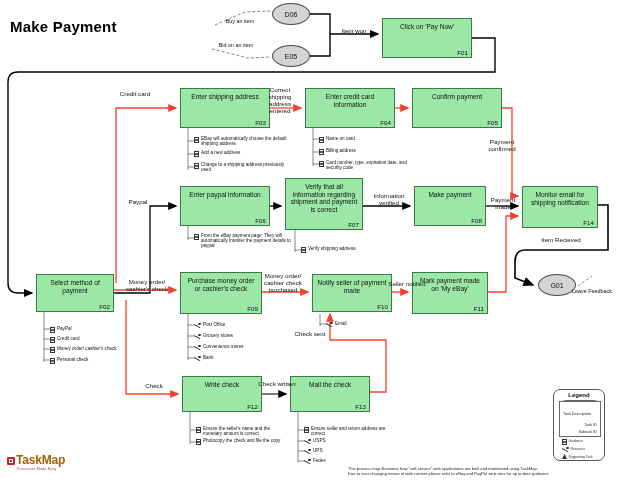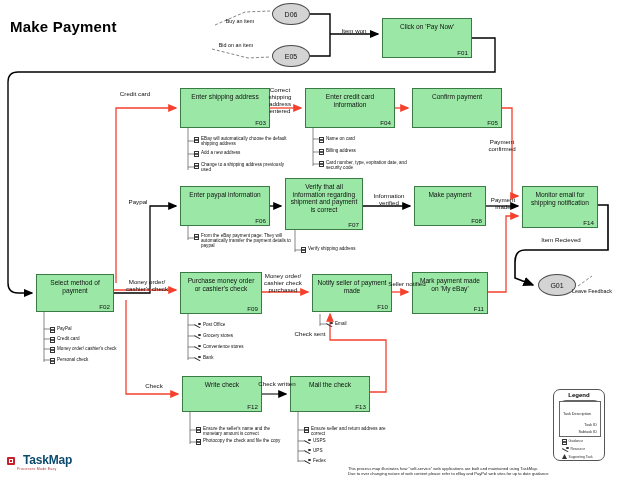--- a/index.html
+++ b/index.html
@@ -109,21 +109,21 @@
   
   .logo{position:absolute;left:7px;top:450px;}
   .logo .mark{
     display:inline-block;width:8px;height:8px;background:#c8202a;
     position:relative;top:1px;margin-right:1px;border-radius:1px;
   }
   .logo .mark:after{
     content:"";position:absolute;left:1.6px;top:1.6px;width:4.8px;height:4.8px;
     border:1px solid #fff;box-sizing:border-box;
   }
-  .logo .word{font-size:12px;font-weight:bold;color:#0c4a6e;letter-spacing:-.2px;padding-left:7px;}
+  .logo .word{font-size:12px;font-weight:bold;color:#a16207;letter-spacing:-.2px;}
   .logo .tag{
     display:block;margin-top:-1px;margin-left:10px;
     font-size:3.6px;color:#b43a3a;letter-spacing:.2px;
   }
 
   
   .footer{
     position:absolute;left:348px;top:466px;width:268px;
     font-size:4.1px;line-height:5.2px;color:#222;
   }

